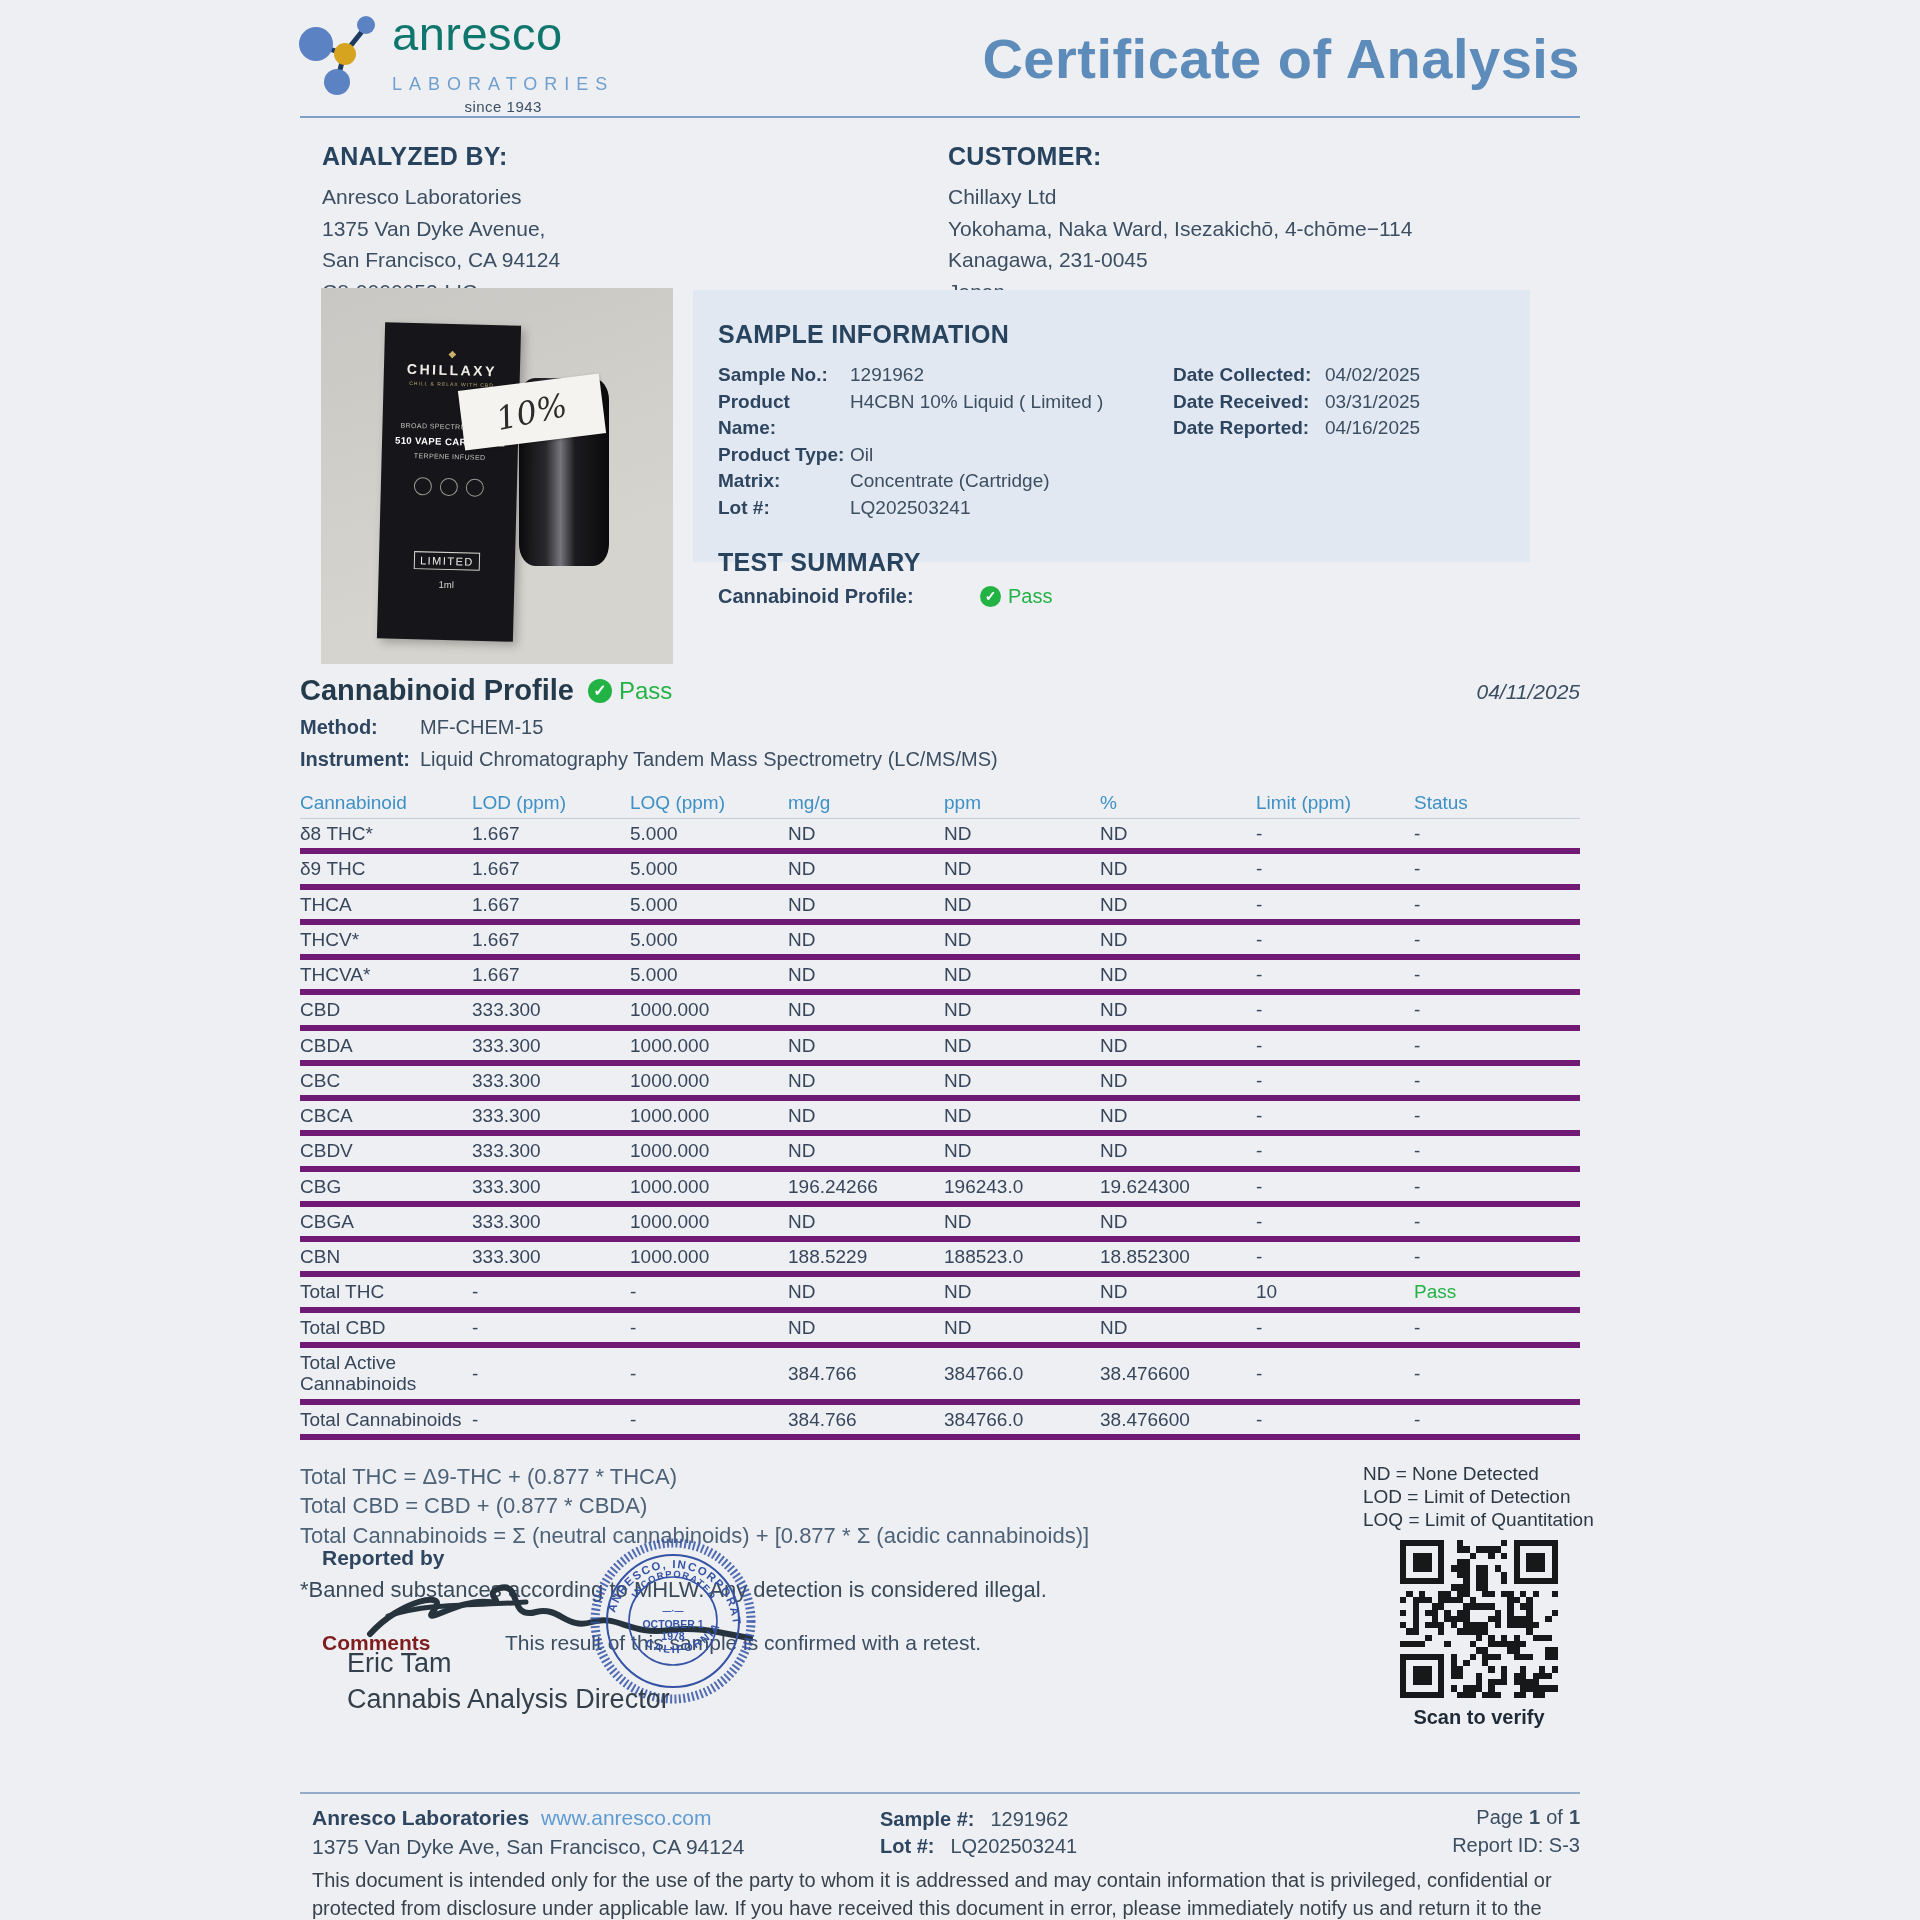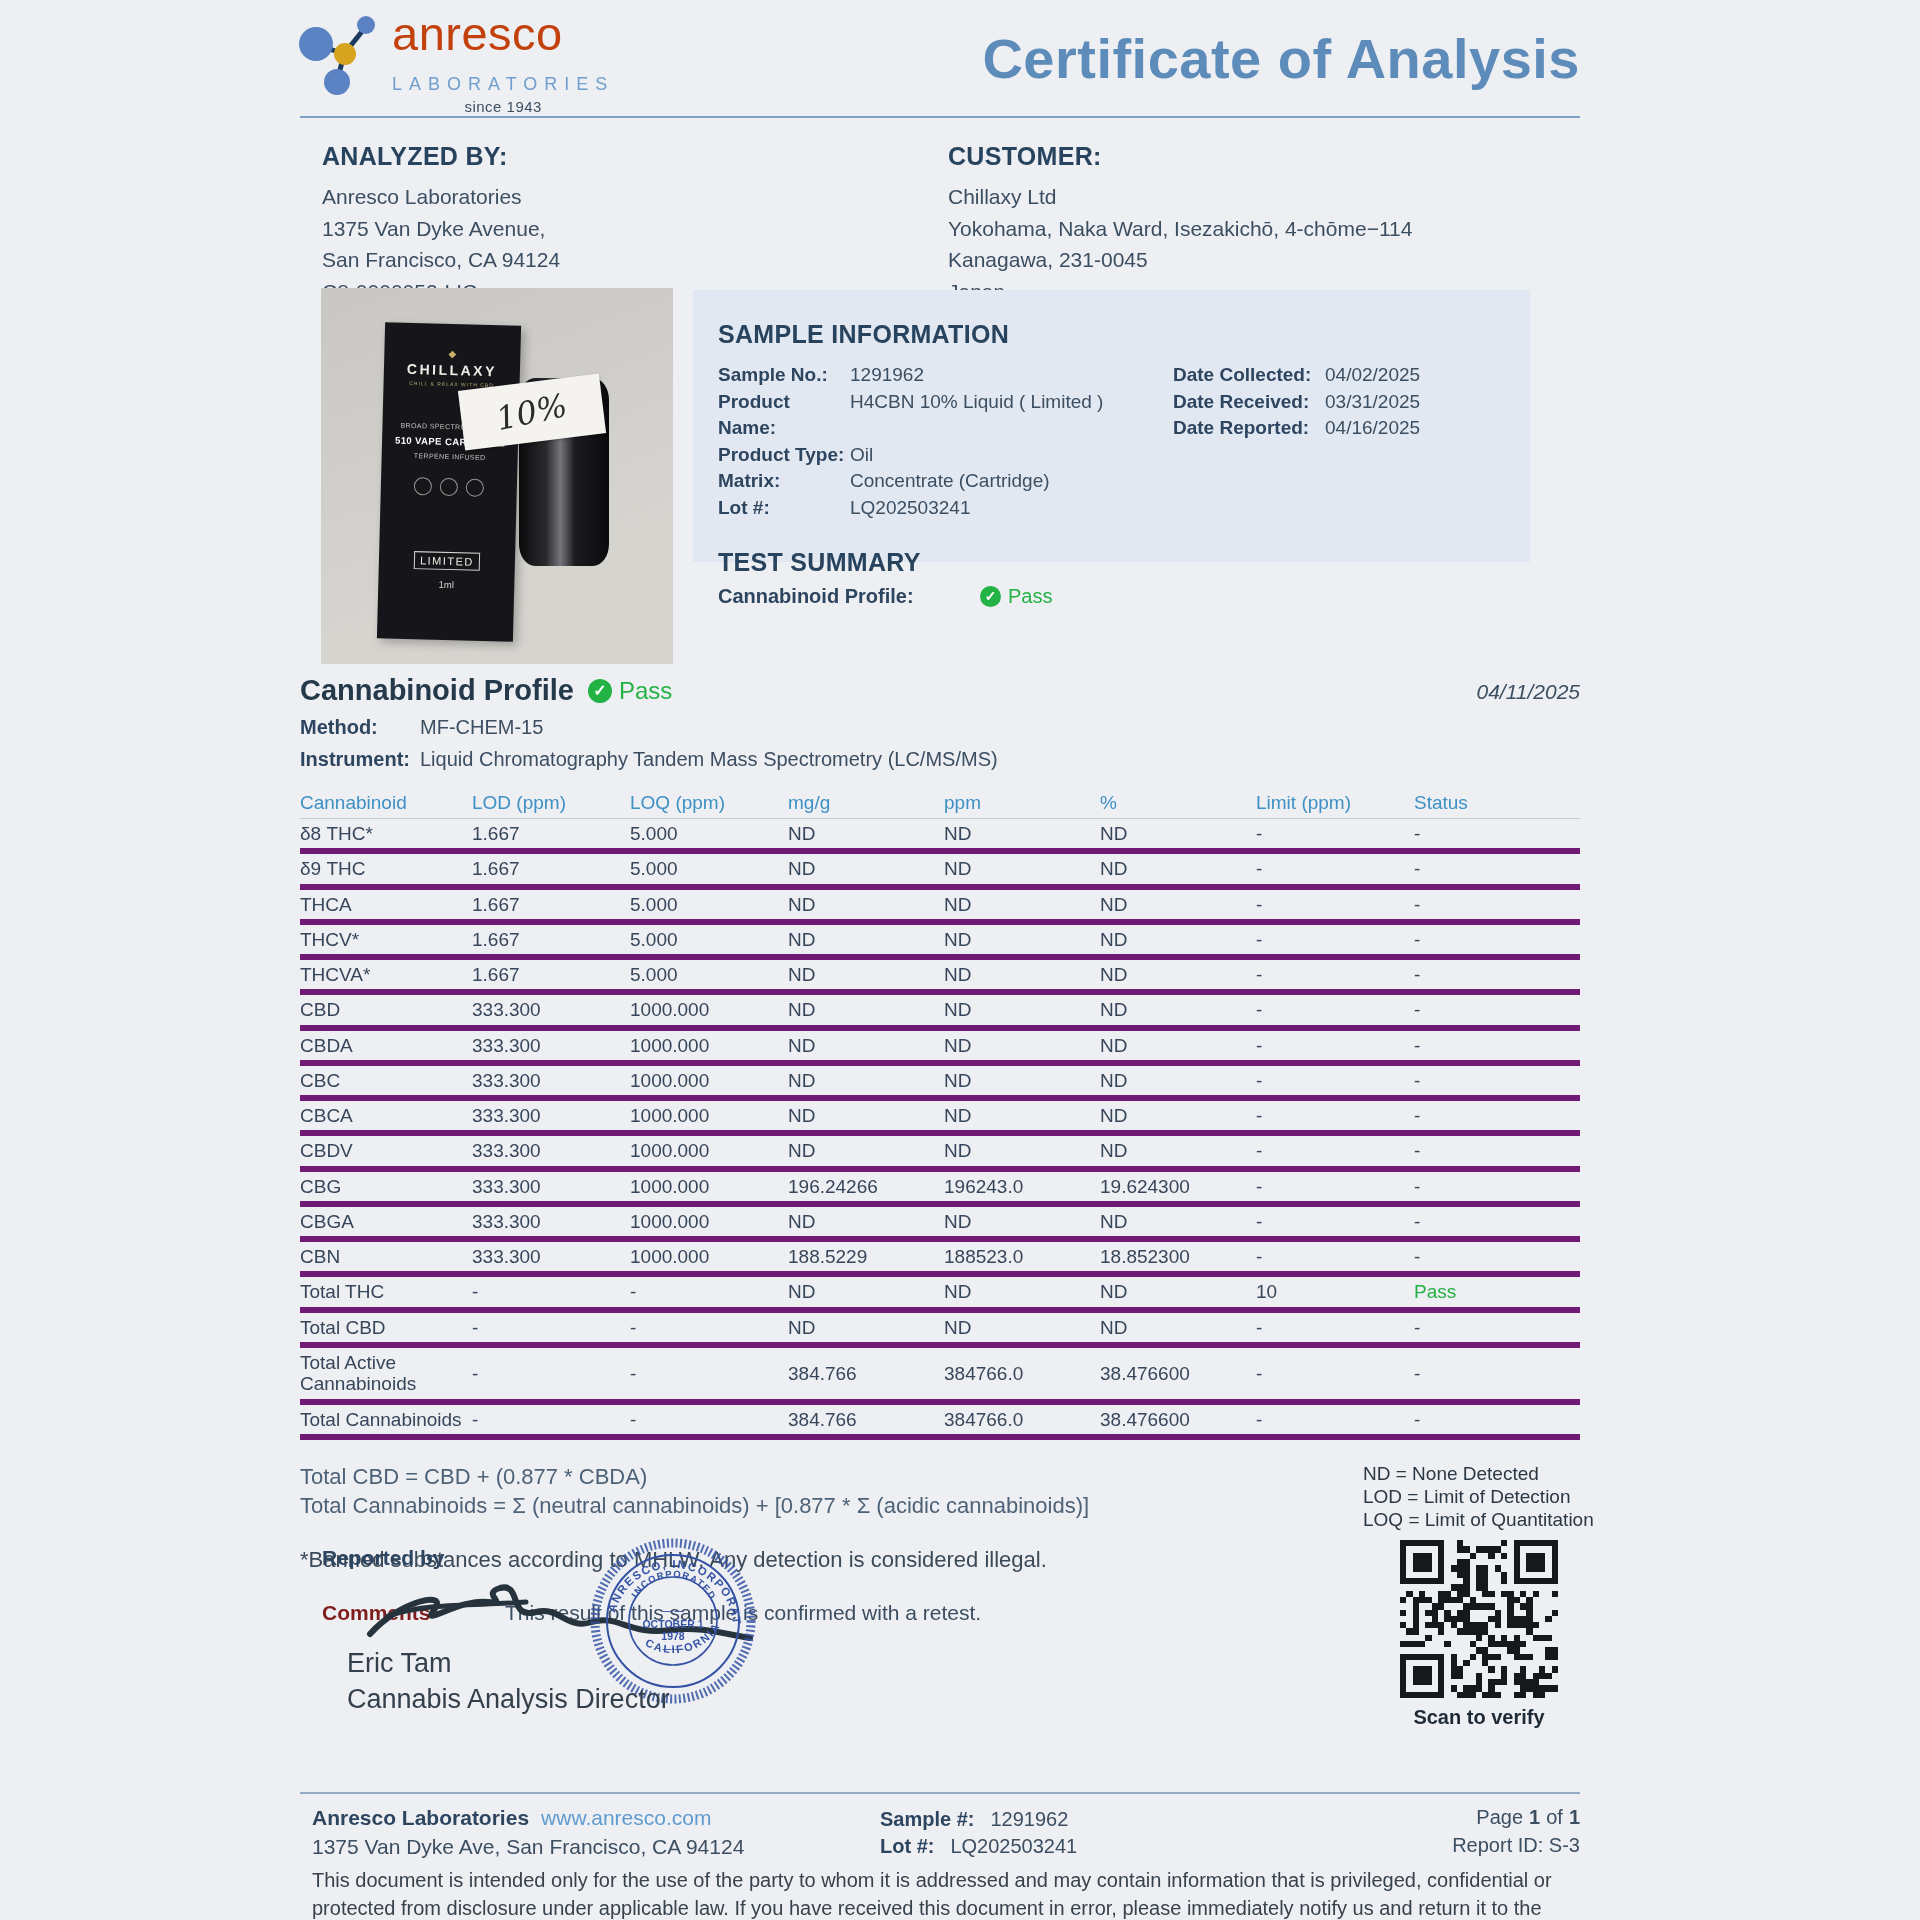--- a/index.html
+++ b/index.html
@@ -1,21 +1,21 @@
 <!DOCTYPE html>
 <html><head>
 <meta charset="utf-8">
 <style>
 *{margin:0;padding:0;box-sizing:border-box;}
 body{width:1920px;height:1920px;background:#edeff3;font-family:"Liberation Sans",sans-serif;color:#3c4e61;position:relative;overflow:hidden;}
 .abs{position:absolute;}
 
 .logo{left:296px;top:10px;display:flex;align-items:flex-start;}
 .logo-text{margin-left:4px;}
-.logo-word{font-size:47px;color:#c2410c;line-height:1.02;font-weight:500;letter-spacing:.5px;}
+.logo-word{font-size:47px;color:#0f766e;line-height:1.02;font-weight:500;letter-spacing:.5px;}
 .logo-sub{font-size:18px;color:#6f9fce;letter-spacing:7px;margin-top:16px;}
 .logo-since{font-size:15px;color:#3d4f63;text-align:center;margin-top:3px;letter-spacing:.5px;}
 .coa-title{top:26px;right:340px;font-size:56px;font-weight:bold;color:#5e8cba;letter-spacing:.5px;}
 .head-rule{left:300px;top:116px;width:1280px;height:2px;background:#7f9fc4;}
 
 .block-h{font-size:25px;font-weight:bold;color:#27435e;margin-bottom:10px;letter-spacing:.3px;}
 .addr-lines div{font-size:21px;line-height:1.5;color:#3c4e61;}
 .analyzed{left:322px;top:142px;}
 .customer{left:948px;top:142px;}
 
@@ -400,20 +400,21 @@
         <div class="td">-</div>
         <div class="td">384.766</div>
         <div class="td">384766.0</div>
         <div class="td">38.476600</div>
         <div class="td">-</div>
         <div class="td">-</div>
       </div>
     </div>
 
   <div class="formulas">
+      <div>Total THC = Δ9-THC + (0.877 * THCA)</div>
       <div>Total CBD = CBD + (0.877 * CBDA)</div>
       <div>Total Cannabinoids = Σ (neutral cannabinoids) + [0.877 * Σ (acidic cannabinoids)]</div>
     </div>
   <div class="banned">*Banned substances according to MHLW. Any detection is considered illegal.</div>
   <div class="comments">
     <span class="comments-label">Comments</span>
     <span>This result of this sample is confirmed with a retest.</span>
   </div>
 </div>
 

